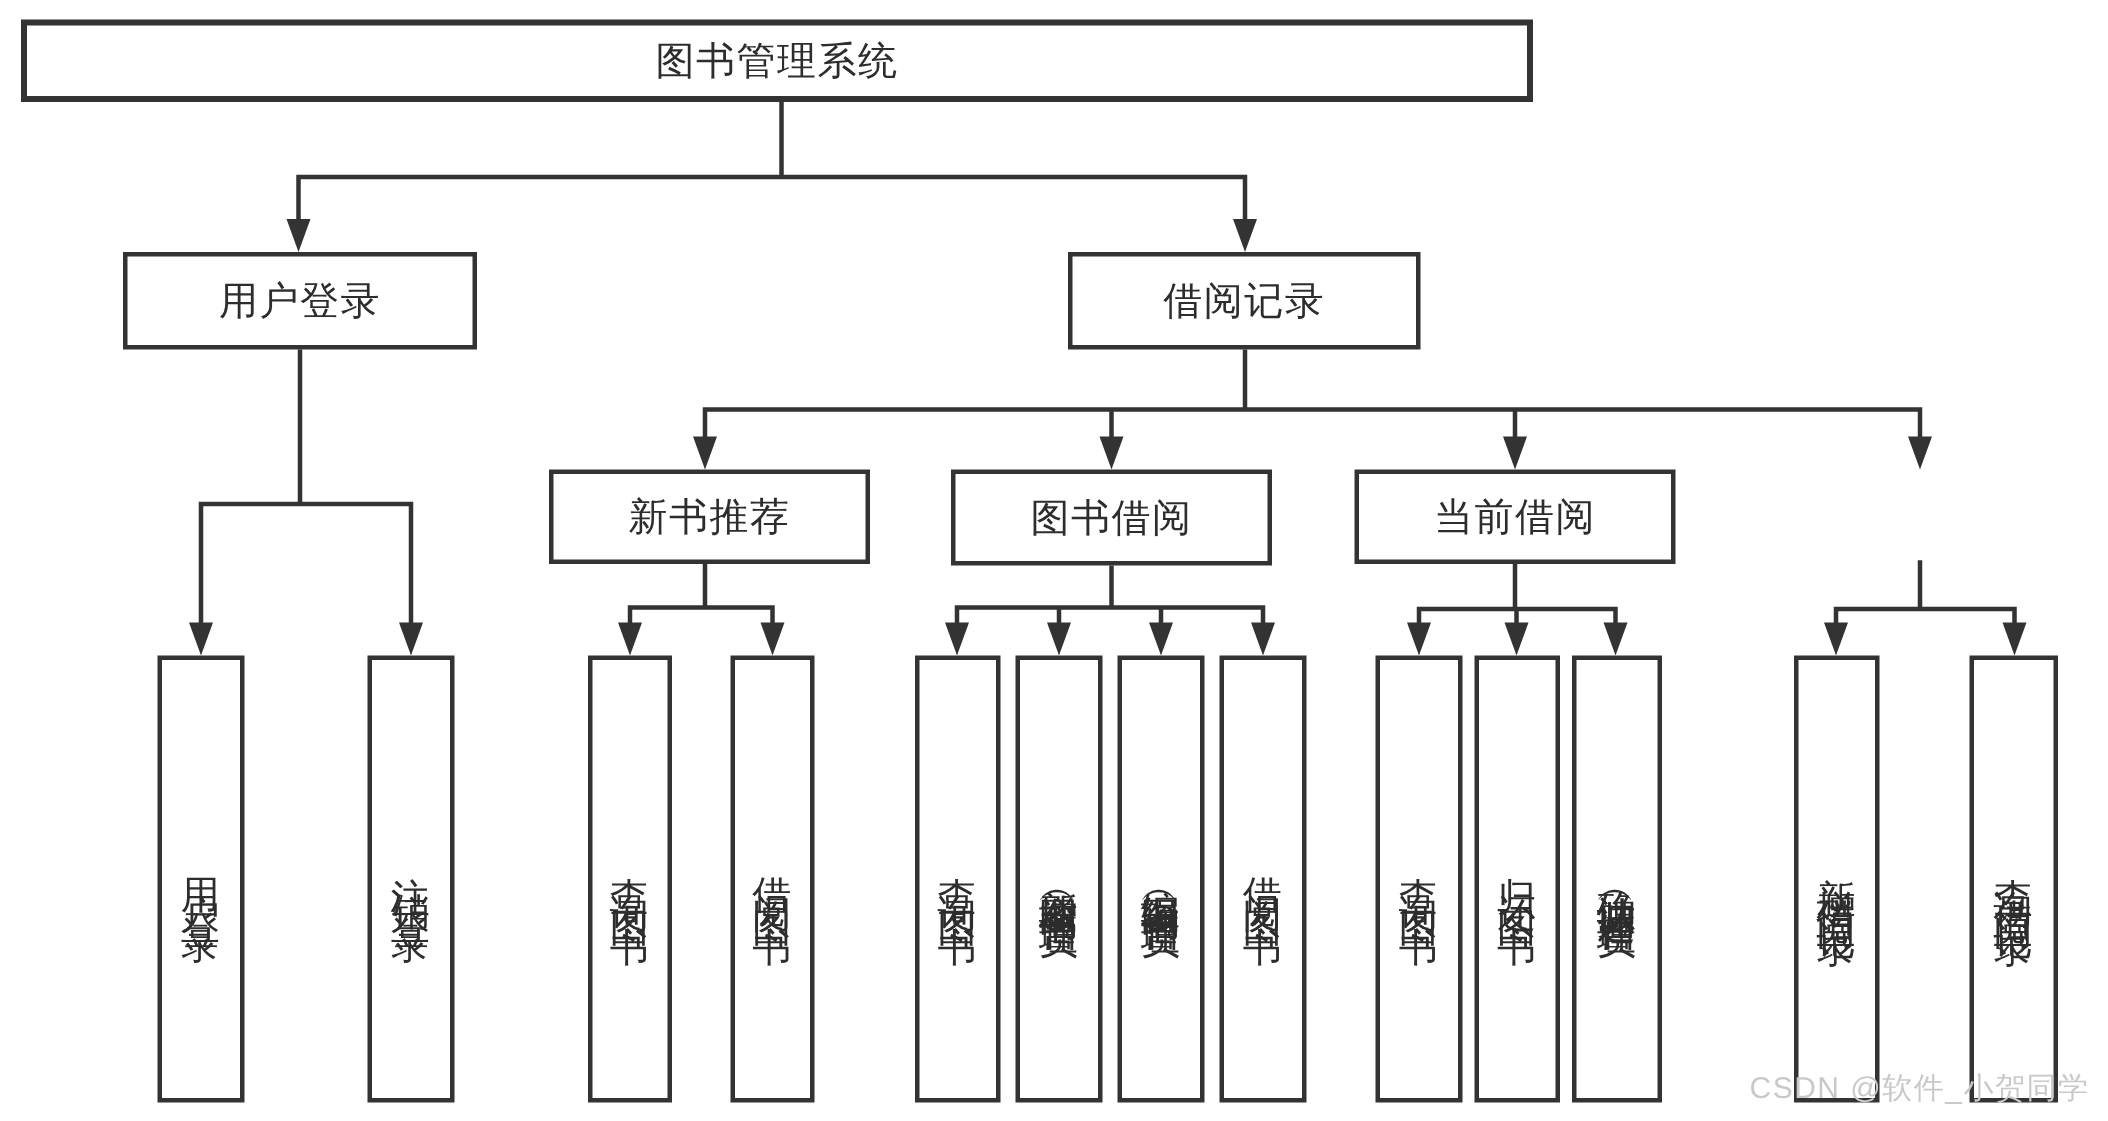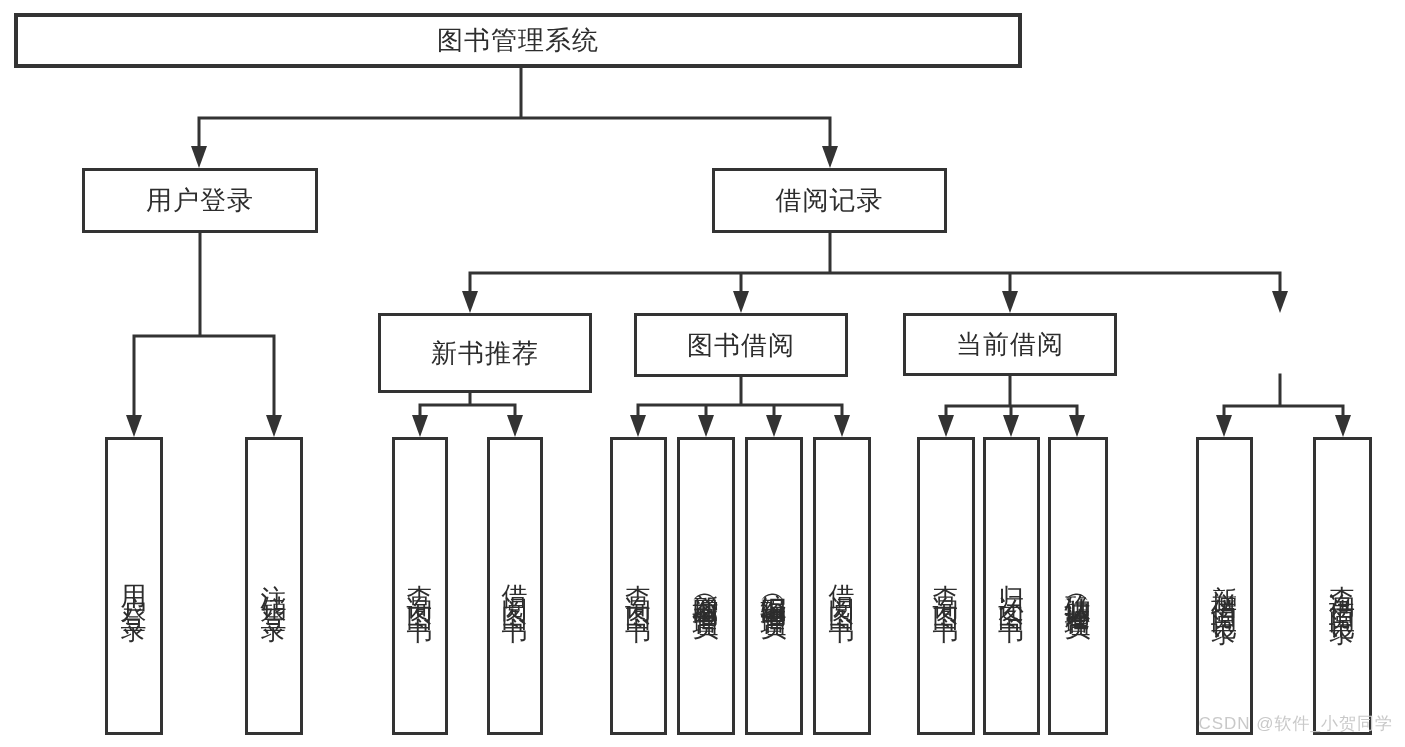--- a/index.html
+++ b/index.html
@@ -15,21 +15,21 @@
   .root{border-width:4px;}
   .h .lbl{font-size:26px;letter-spacing:1px;white-space:nowrap;}
   .v .lbl{
     writing-mode:vertical-rl;text-orientation:mixed;
     font-size:26px;line-height:1;white-space:nowrap;
   }
   .v .lbl.s4{letter-spacing:11px;}
   .v .lbl.s6{letter-spacing:7px;}
   .v .lbl.s9{letter-spacing:3px;}
   .watermark{
-    position:absolute;top:712px;right:12px;font-size:17px;color:#c9c9c9;letter-spacing:1px;
+    position:absolute;top:712px;right:12px;font-size:20px;color:#c9c9c9;letter-spacing:1px;
   }
 </style>
 </head>
 <body>
 
 <div class="stage">
 
   <svg class="wires" viewBox="0 0 1405 747" xmlns="http://www.w3.org/2000/svg">
     <g stroke="#333333" stroke-width="3" fill="none" stroke-linecap="square">
 
@@ -77,21 +77,21 @@
     <span class="lbl">图书管理系统</span>
   </div>
 
   <div class="box h" style="left:82px;top:168px;width:236px;height:65px">
     <span class="lbl">用户登录</span>
   </div>
   <div class="box h" style="left:712px;top:168px;width:235px;height:65px">
     <span class="lbl">借阅记录</span>
   </div>
 
-  <div class="box h" style="left:378px;top:313px;width:214px;height:80px">
+  <div class="box h" style="left:366px;top:313px;width:214px;height:63px">
     <span class="lbl">新书推荐</span>
   </div>
   <div class="box h" style="left:634px;top:313px;width:214px;height:64px">
     <span class="lbl">图书借阅</span>
   </div>
   <div class="box h" style="left:903px;top:313px;width:214px;height:63px">
     <span class="lbl">当前借阅</span>
   </div>
 
   <div class="box v" style="left:105px;top:437px;width:58px;height:298px">

